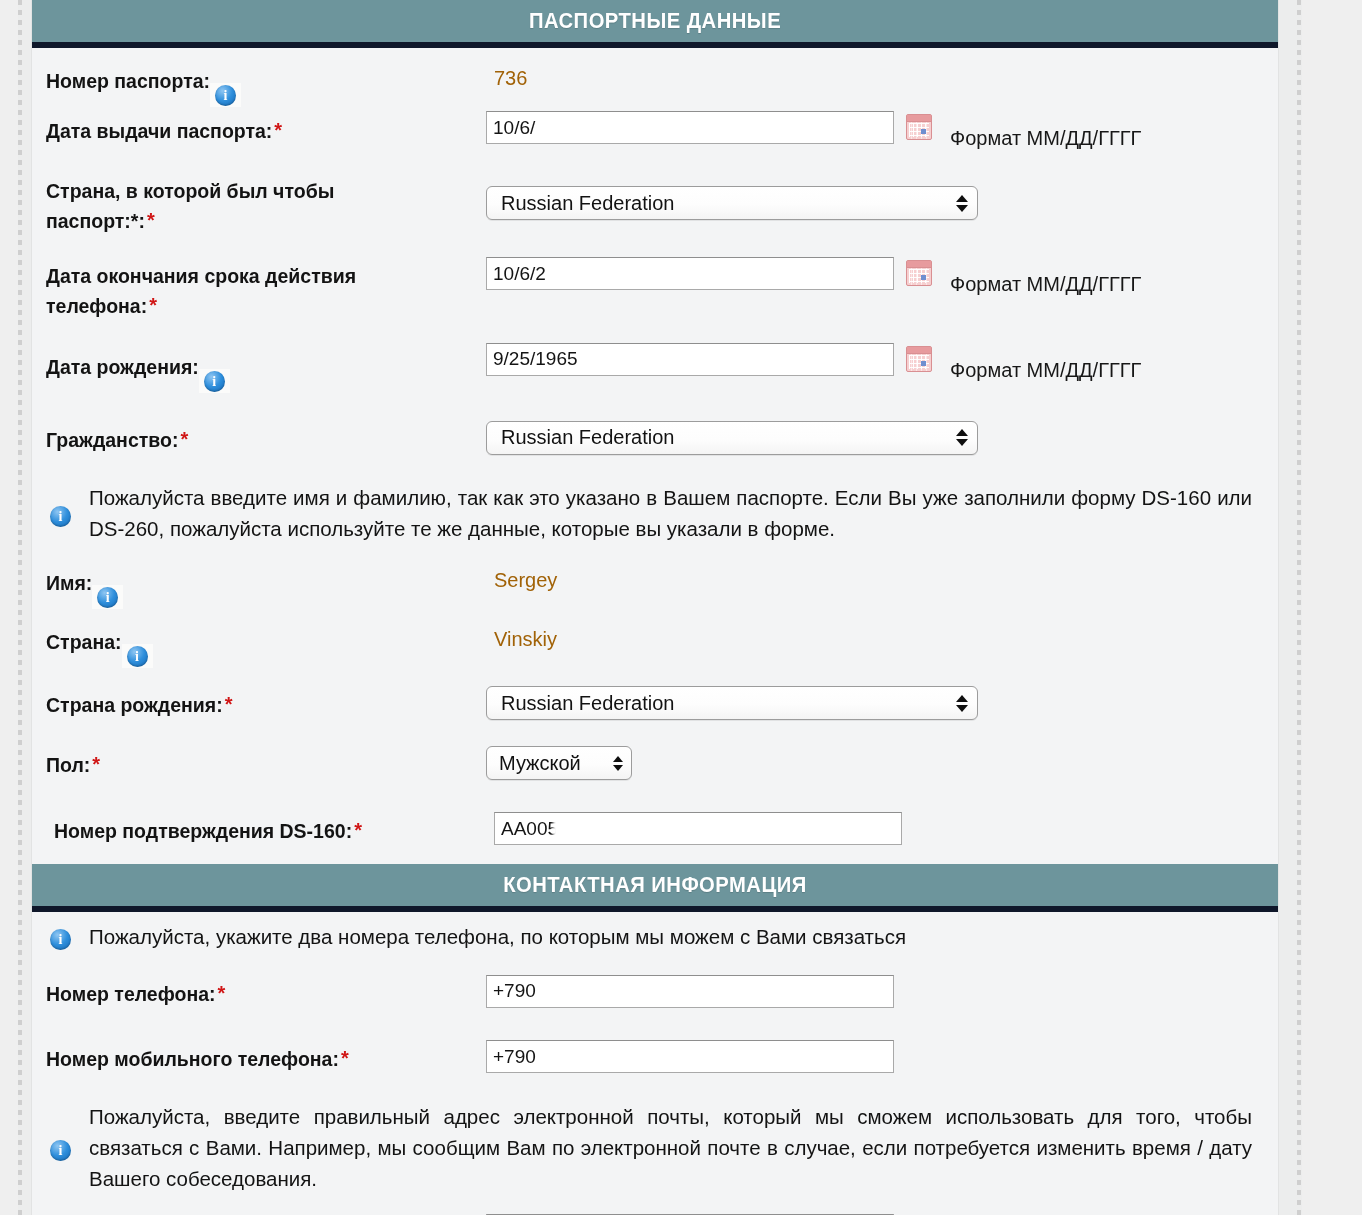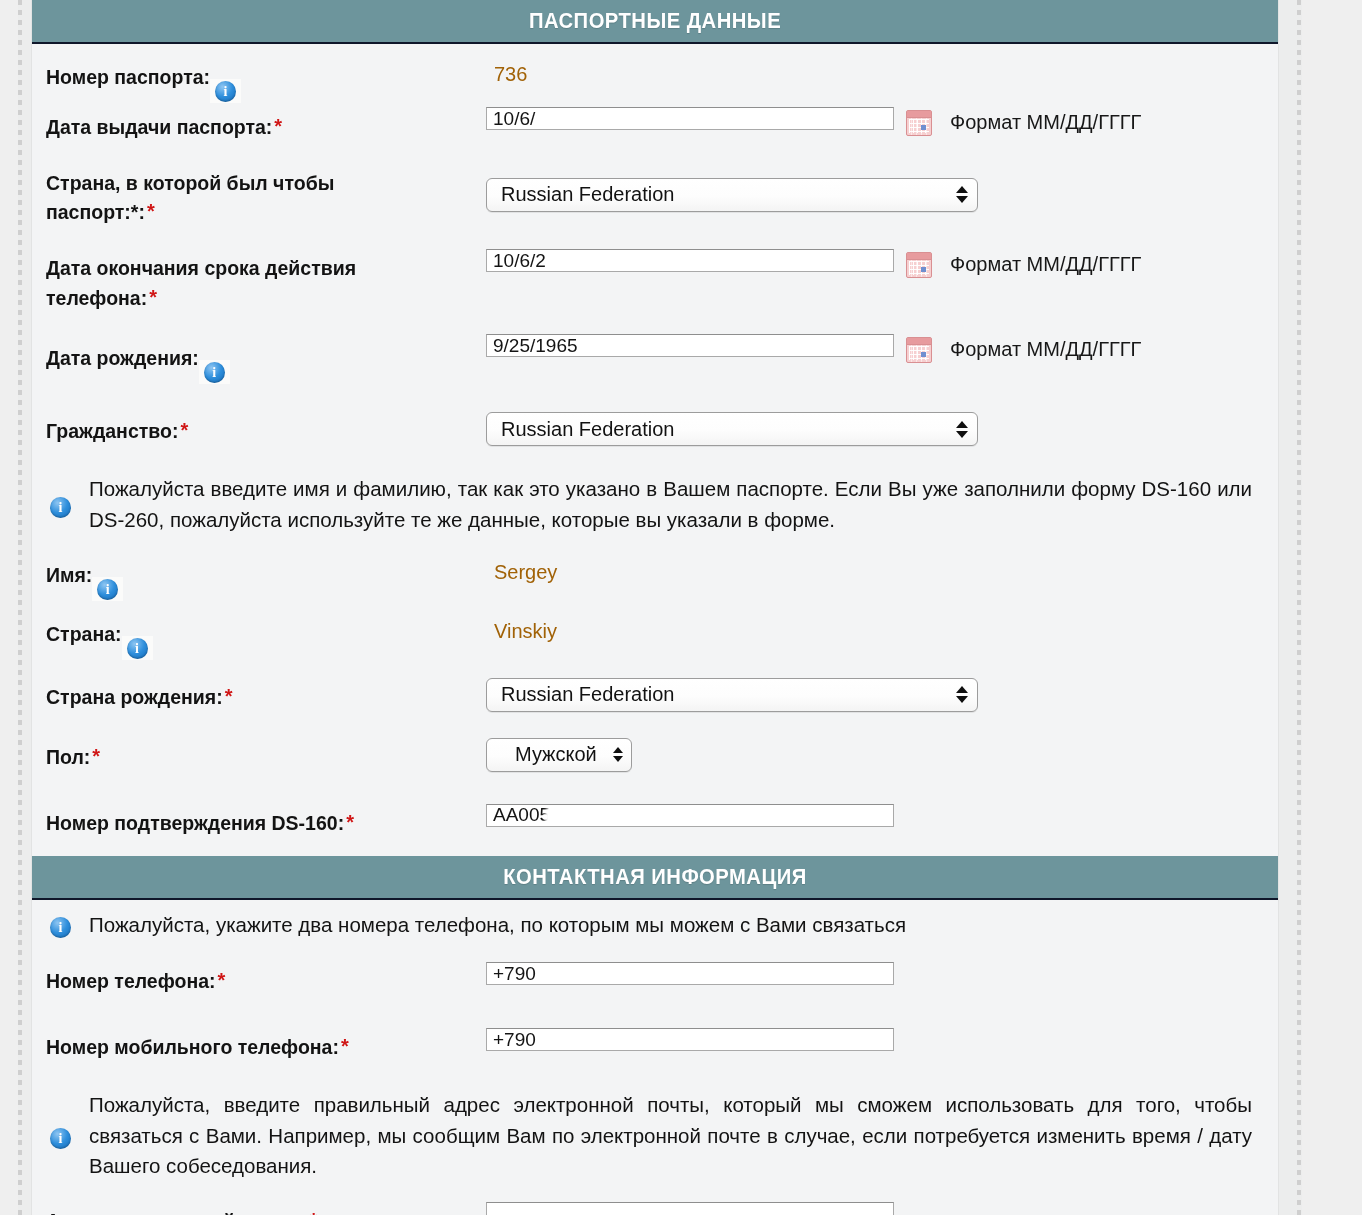--- a/index.html
+++ b/index.html
@@ -52,21 +52,21 @@
     box-shadow: 0 0 0 1px rgba(0,0,0,0.04);
   }
 
   
   .section-bar {
     background: #6d959c;
     height: 42px;
     display: flex;
     align-items: center;
     justify-content: center;
-    border-bottom: 2px solid #0f172a;
+    border-bottom: 6px solid #0f172a;
   }
   .section-bar .title {
     color: #ffffff;
     font-weight: bold;
     font-size: 22px;
     letter-spacing: 0.5px;
     transform: scaleX(0.92);
     text-shadow: 0 1px 1px rgba(0,0,0,0.15);
     white-space: nowrap;
   }
@@ -141,21 +141,21 @@
   
   .value-static {
     font-size: 20px;
     color: #a16207;
     padding: 5px 0 0 8px;
     font-weight: normal;
   }
 
   
   .txtbox {
-    height: 23px;
+    height: 33px;
     border: 1px solid #a9a9a9;
     border-top-color: #8e8e8e;
     background: #ffffff;
     display: flex;
     align-items: center;
     padding: 0 6px;
     font-size: 19px;
     color: #141414;
     box-sizing: border-box;
     position: relative;
@@ -207,41 +207,41 @@
     left: 2px; right: 2px; top: 8px; bottom: 2px;
     background-image:
       repeating-linear-gradient(to right, rgba(255,255,255,0.95) 0 1px, transparent 1px 4px),
       repeating-linear-gradient(to bottom, rgba(255,255,255,0.95) 0 1px, transparent 1px 4px);
   }
 
   .format-hint {
     font-size: 20px;
     color: #171717;
     margin-left: 18px;
-    margin-top: 4px;
+    margin-top: 16px;
     white-space: nowrap;
   }
 
   
   .select {
     display: inline-flex;
     align-items: center;
     justify-content: space-between;
     height: 34px;
     border: 1px solid #9c9c9c;
     border-radius: 6px;
     background: linear-gradient(to bottom, #ffffff 0%, #fdfdfd 55%, #f4f4f4 100%);
     padding: 0 9px 0 14px;
     box-sizing: border-box;
     font-size: 20px;
     color: #121212;
     box-shadow: 0 1px 0 rgba(0,0,0,0.07);
   }
   .select.w-country { width: 492px; }
-  .select.w-gender  { width: 146px; padding-left: 28px; padding-right: 8px; }
+  .select.w-gender  { width: 146px; padding-left: 12px; padding-right: 8px; }
 
   .spin {
     display: inline-flex;
     flex-direction: column;
     justify-content: center;
     align-items: center;
     margin-left: 10px;
     flex: 0 0 auto;
   }
   .spin i {
@@ -446,21 +446,21 @@
               <i class="up" style="border-left-width:5px;border-right-width:5px;border-bottom-width:6px;"></i>
               <i class="down" style="border-left-width:5px;border-right-width:5px;border-top-width:6px;"></i>
             </span>
         </span>
       </div>
     </div>
 
     <div class="spacer-lg"></div>
 
     <div class="row">
-      <div class="label-cell" style="padding-top:10px;">
+      <div class="label-cell" style="padding-top:10px;margin-left:8px;">
         <span class="txt">Номер подтверждения DS-160:</span><span class="req">*</span>
       </div>
       <div class="field-cell" style="padding-top:6px;">
         <div class="txtbox w-text">
           <span>AA005</span>
           <span class="redact" style="left:58px; top:1px; width:110px; height:30px;"></span>
           <span class="redact" style="left:150px; top:-4px; width:262px; height:42px;"></span>
         </div>
       </div>
     </div>

